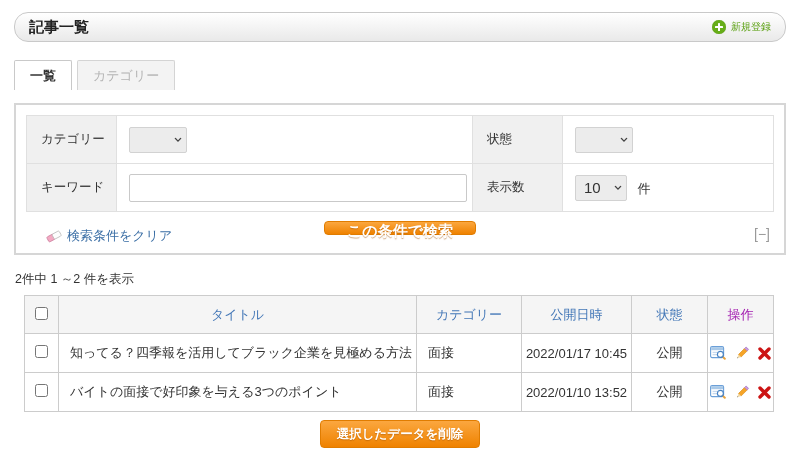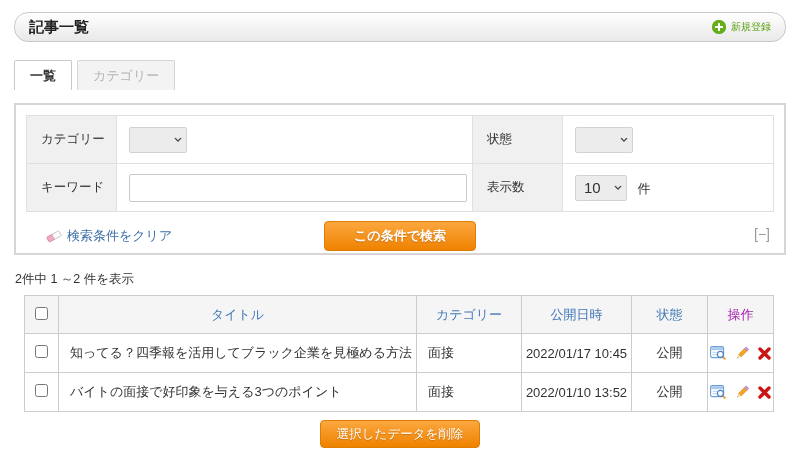--- a/index.html
+++ b/index.html
@@ -39,22 +39,22 @@
   .sel-narrow select { width:58px; }
   .sel-count select { width:52px; }
   .unit { font-size:13px; margin-left:7px; }
 
   .keyword-input { width:338px; height:28px; border:1px solid #c9c9c9; border-radius:2px; font-size:13px; padding:0 6px; font-family:inherit; }
 
   .action-row { position:absolute; left:12px; right:12px; top:116px; height:32px; }
   .clear-link { position:absolute; left:18px; top:6px; display:flex; align-items:center; gap:5px;
     color:#3a6ea5; font-size:13px; cursor:pointer; text-decoration:none; }
   .search-button { position:absolute; left:50%; transform:translateX(-50%); top:0;
-    width:152px; height:30px; background:linear-gradient(#fba73f,#ef8200); border:1px solid #e07c00;
-    border-radius:4px; color:#fff; font-size:13px; font-weight:bold; cursor:pointer; font-family:inherit;
+    width:152px; height:14px; background:linear-gradient(#fba73f,#ef8200); border:1px solid #e07c00;
+    border-radius:4px; color:#fff; font-size:15px; font-weight:bold; cursor:pointer; font-family:inherit;
     text-shadow:0 1px 1px rgba(160,80,0,.5); }
   .collapse-toggle { position:absolute; right:2px; top:5px; color:#999; font-size:14px; cursor:pointer; }
 
   
   .summary { position:absolute; left:15px; top:271px; font-size:12.5px; color:#333; }
 
   
   .result-table { position:absolute; left:24px; top:295px; width:750px; border-collapse:collapse;
     table-layout:fixed; font-size:13px; }
   .result-table th, .result-table td { border:1px solid #ccc; }
@@ -69,21 +69,21 @@
   .cell-left { text-align:left; padding-left:11px; }
   .cell-center { text-align:center; }
   .ops-cell { text-align:center; }
   .ops-inner { display:flex; align-items:center; justify-content:center; gap:8px; }
   .icon-btn { display:inline-flex; line-height:0; cursor:pointer; }
   input[type="checkbox"] { width:13px; height:13px; cursor:pointer; }
 
   
   .delete-button { position:absolute; left:50%; transform:translateX(-50%); top:420px;
     width:160px; height:28px; background:linear-gradient(#fba73f,#ef8200); border:1px solid #e07c00;
-    border-radius:4px; color:#fff; font-size:12.5px; font-weight:normal; cursor:pointer; font-family:inherit;
+    border-radius:4px; color:#fff; font-size:12.5px; font-weight:bold; cursor:pointer; font-family:inherit;
     text-shadow:0 1px 1px rgba(160,80,0,.5); }
 </style>
 </head>
 <body>
 
 <div class="page">
 
   <div class="header-bar">
     <div class="page-title">記事一覧</div>
     <a class="new-link">

